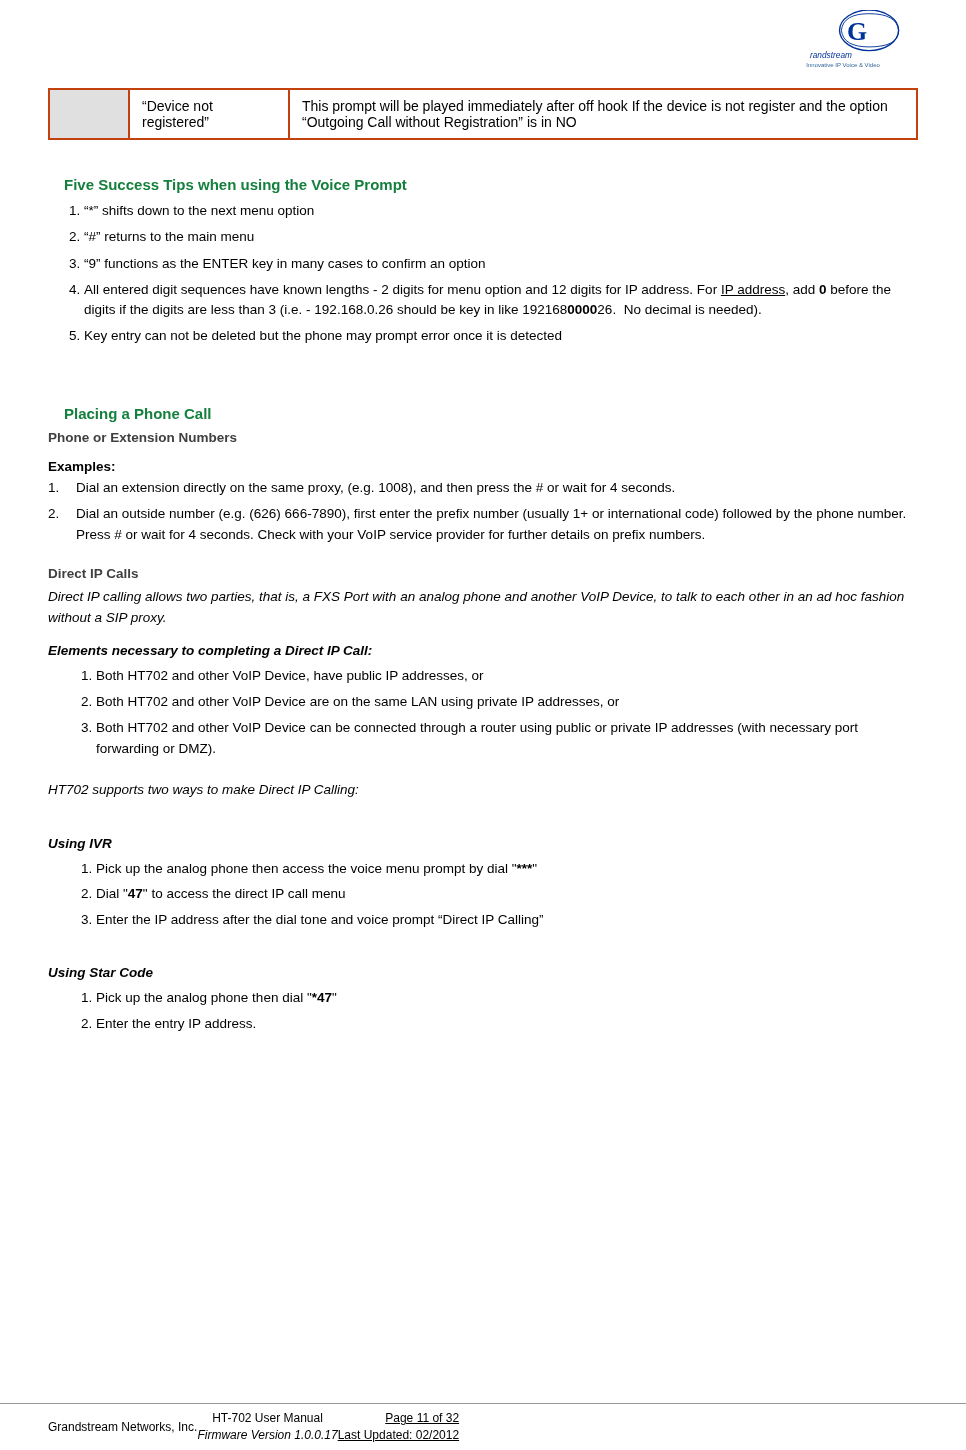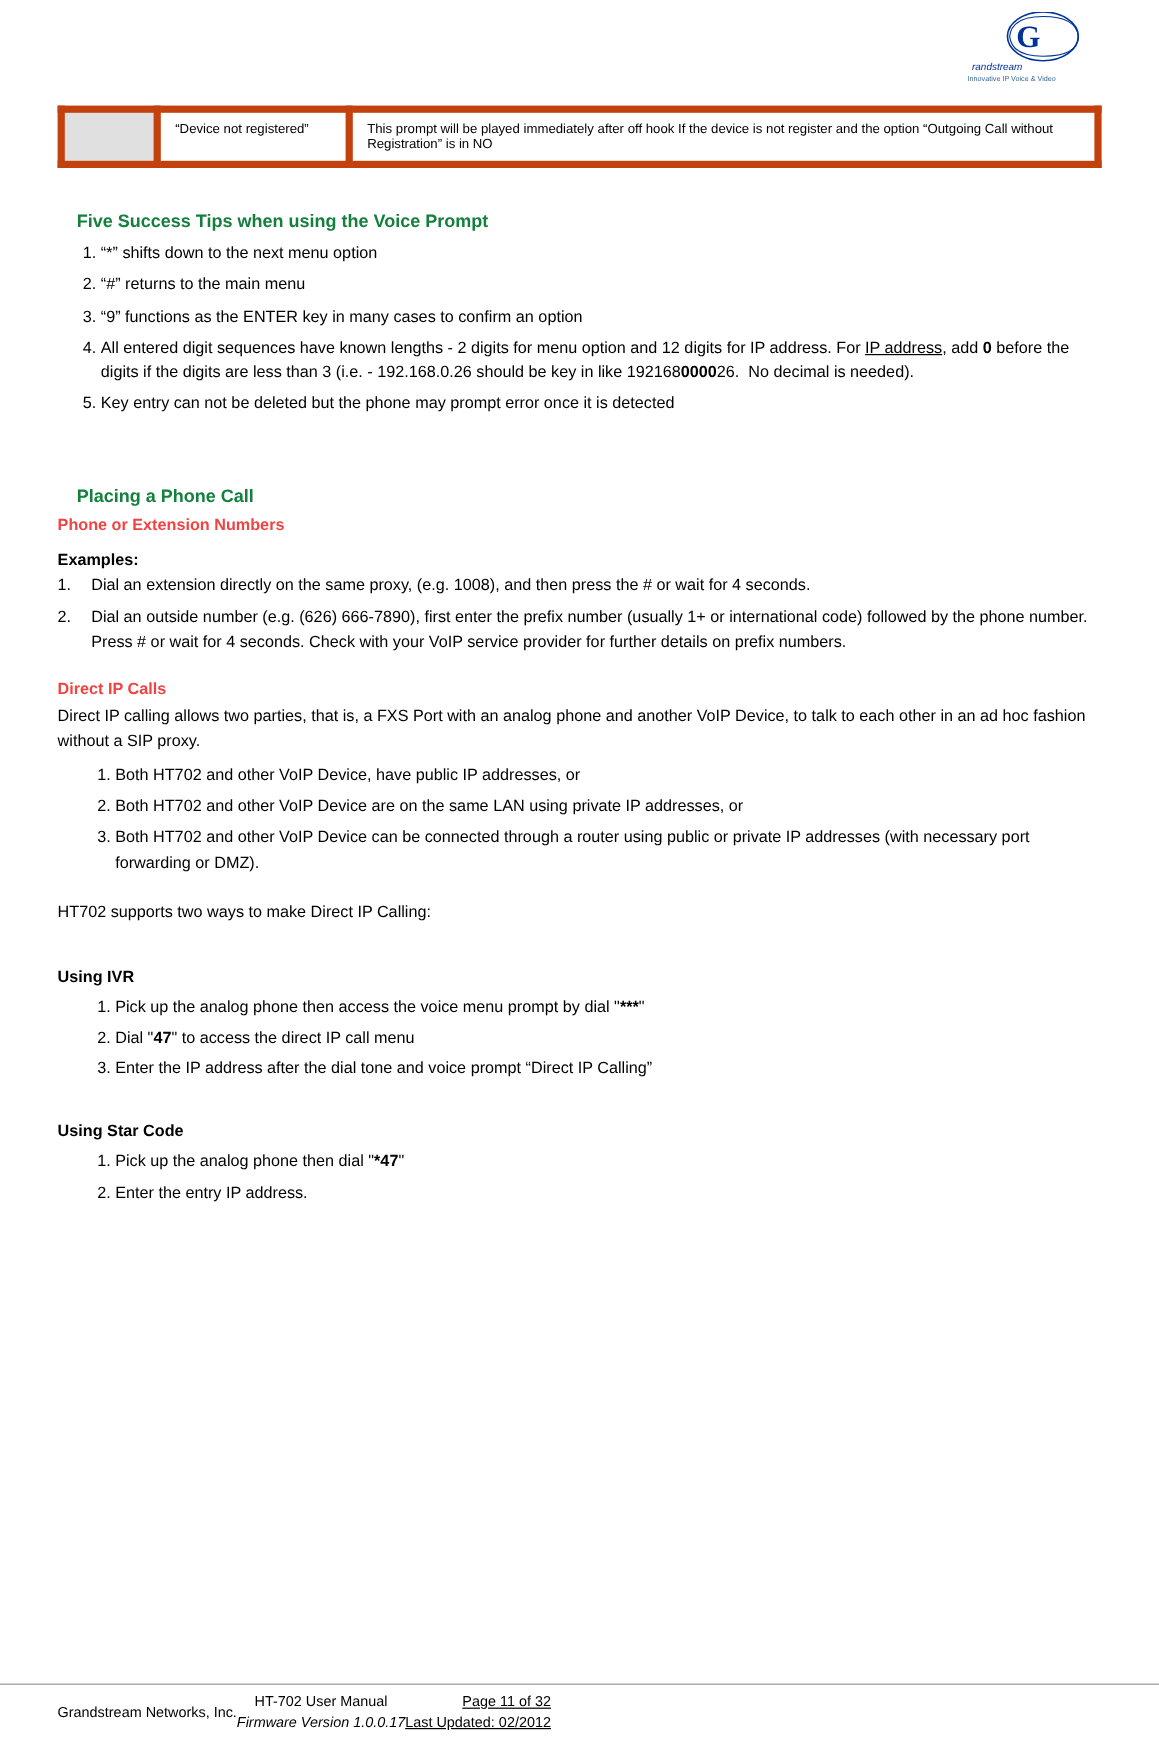--- a/index.html
+++ b/index.html
@@ -31,24 +31,24 @@
       height: 60px;
     }
 
     
     .table-section {
       margin-top: 70px;
       width: 100%;
       border-collapse: collapse;
     }
     .table-section td {
-      border: 6px solid #c2410c;
+      border: 2px solid #c2410c;
       padding: 8px 12px;
       vertical-align: top;
-      font-size: 11px;
+      font-size: 14px;
     }
     .table-section td:first-child {
       width: 80px;
       background: #e0e0e0;
     }
     .table-section td:nth-child(2) {
       width: 160px;
       font-weight: normal;
     }
     .table-section td:nth-child(3) {
@@ -58,41 +58,42 @@
     
     .section-heading-orange {
       color: #15803d;
       font-weight: bold;
       font-size: 15px;
       margin-top: 22px;
       margin-bottom: 8px;
       margin-left: 16px;
     }
     .section-heading-blue {
-      color: #ef4444;
+      color: #404040;
       font-weight: bold;
       font-size: 13.5px;
       margin-top: 0;
       margin-bottom: 6px;
     }
 
     
     ol.main-list {
       margin-left: 36px;
       margin-bottom: 8px;
     }
     ol.main-list li {
       margin-bottom: 6px;
       line-height: 1.5;
     }
 
     
     p {
       margin-bottom: 7px;
       line-height: 1.55;
+      font-style: italic;
     }
 
     .examples-label {
       font-weight: bold;
       margin-top: 14px;
       margin-bottom: 4px;
     }
 
     .numbered-para {
       display: flex;
@@ -215,20 +216,21 @@
     <span class="num">2.</span>
     <span class="text">Dial an outside number (e.g. (626) 666-7890), first enter the prefix number (usually 1+ or international code) followed by the phone number.  Press # or wait for 4 seconds.  Check with your VoIP service provider for further details on prefix numbers.</span>
   </div>
 
   <div class="spacing-block"></div>
 
   <div class="section-heading-blue">Direct IP Calls</div>
 
   <p>Direct IP calling allows two parties, that is, a FXS Port with an analog phone and another VoIP Device, to talk to each other in an ad hoc fashion without a SIP proxy.</p>
 
+  <p class="bold-label">Elements necessary to completing a Direct IP Call:</p>
 
   <ol class="sub-ol">
     <li>Both HT702 and other VoIP Device, have public IP addresses, or</li>
     <li>Both HT702 and other VoIP Device are on the same LAN using private IP addresses, or</li>
     <li>Both HT702 and other VoIP Device can be connected through a router using public or private IP addresses (with necessary port forwarding or DMZ).</li>
   </ol>
 
   <div class="spacing-block"></div>
 
   <p>HT702 supports two ways to make Direct IP Calling:</p>

